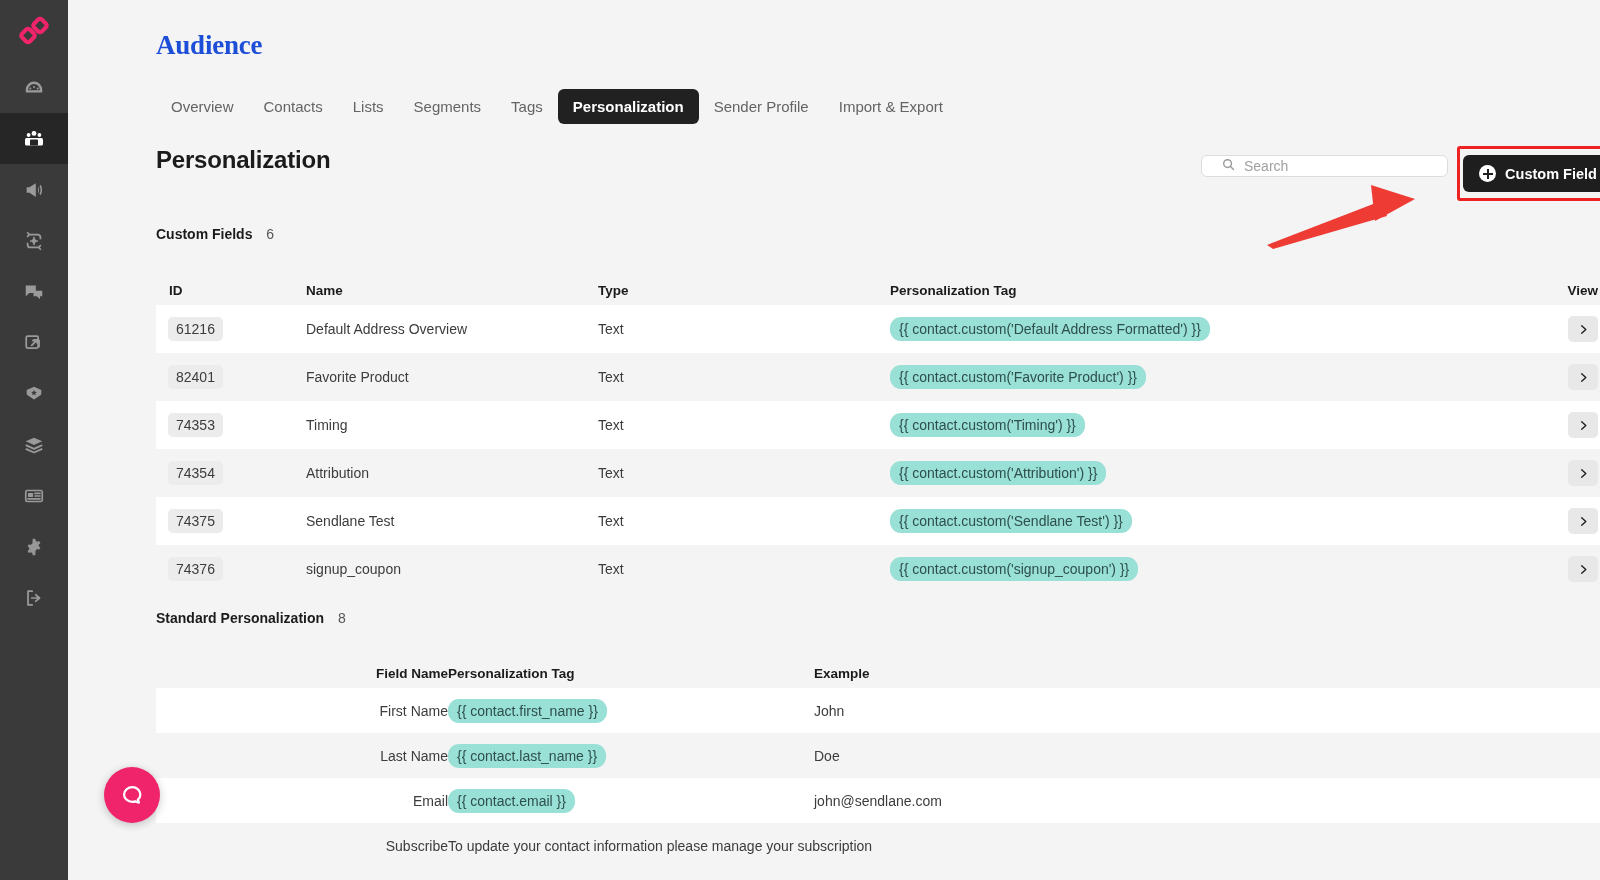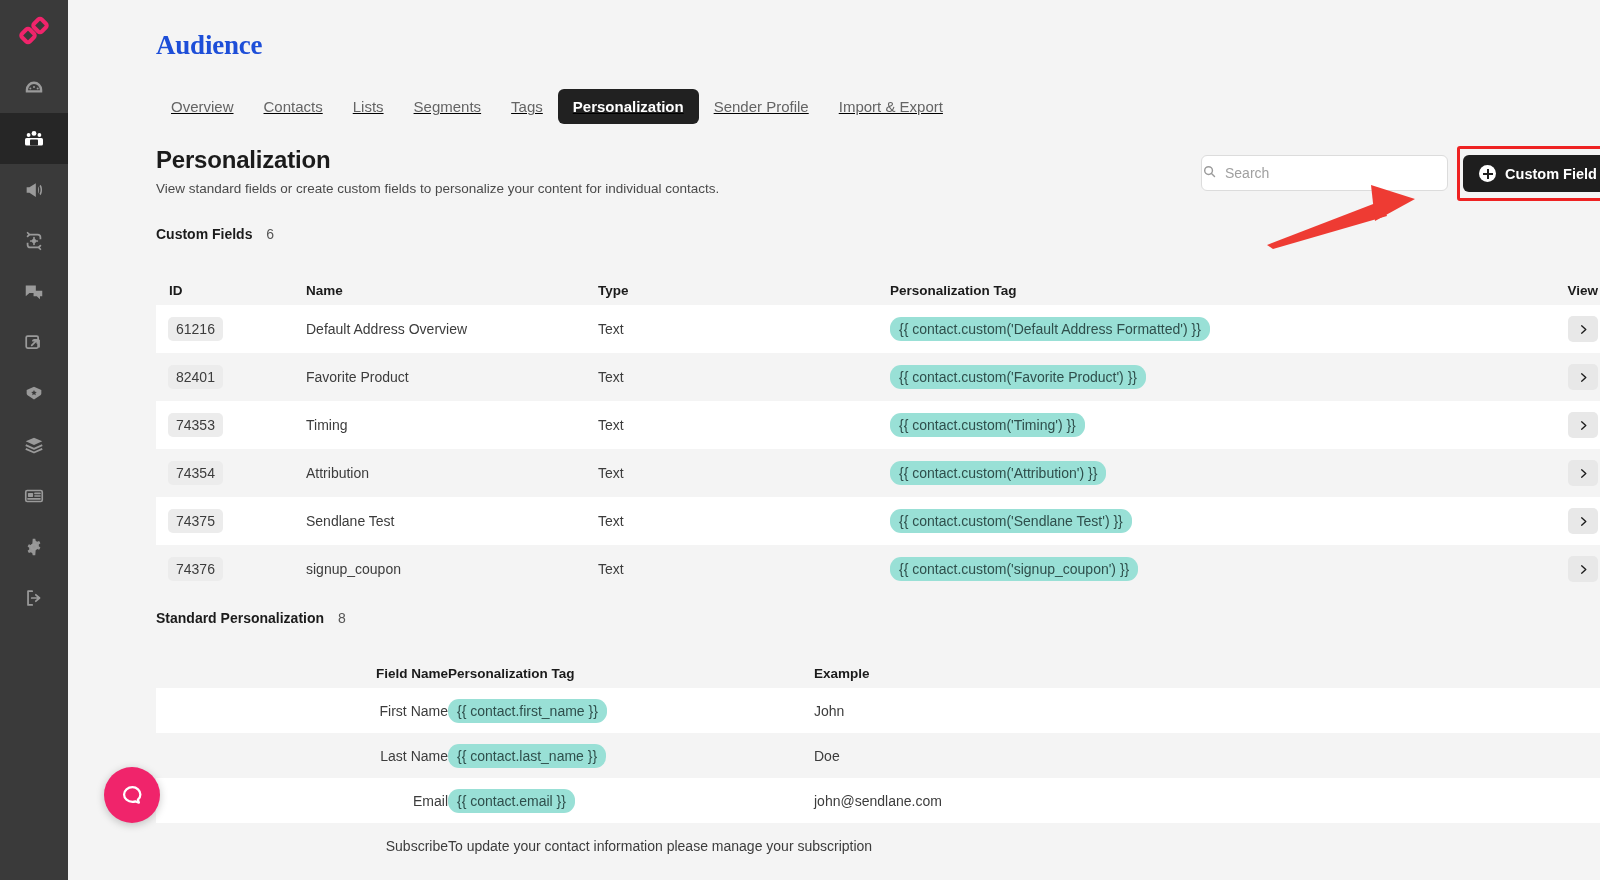--- a/index.html
+++ b/index.html
@@ -41,21 +41,21 @@
 
   .page-title {
     font-size: 27px; font-weight: bold; color: #1d4ed8;
     letter-spacing: -0.2px;
     position: absolute; left: 88px; top: 30px; font-family: Liberation Serif, serif;
   }
 
   
   .tabs {
     position: absolute; left: 88px; top: 89px;
-    display: flex; align-items: center; gap: 0px; text-decoration: underline;
+    display: flex; align-items: center; gap: 0px;
   }
   .tab {
     font-size: 15px; color: #646464;
     padding: 9px 15px; border-radius: 6px;
     white-space: nowrap; cursor: pointer;
   }
   .tab.active { background: #212121; color: #ffffff; font-weight: bold; }
 
   
   .sec-title {
@@ -64,23 +64,23 @@
     letter-spacing: -0.2px;
   }
   .sec-sub {
     position: absolute; left: 88px; top: 181px;
     font-size: 13.5px; color: #4a4a4a;
   }
 
   
   .search-wrap {
     position: absolute; left: 1133px; top: 155px;
-    width: 247px; height: 36px;
+    width: 247px; height: 22px;
     background: #ffffff; border: 1px solid #dcdcdc; border-radius: 6px;
-    display: flex; align-items: center; padding: 0 0; gap: 8px;
+    display: flex; align-items: center; padding: 0 19px; gap: 8px;
   }
   .search-wrap input {
     border: none; outline: none; background: transparent;
     font-family: "Liberation Sans", sans-serif;
     font-size: 14px; color: #333; width: 100%;
   }
   .search-wrap input::placeholder { color: #a0a0a0; }
 
   .hl-box {
     position: absolute; left: 1389px; top: 146px;
@@ -278,21 +278,20 @@
       <div class="tab">Contacts</div>
       <div class="tab">Lists</div>
       <div class="tab">Segments</div>
       <div class="tab">Tags</div>
       <div class="tab active">Personalization</div>
       <div class="tab">Sender Profile</div>
       <div class="tab">Import &amp; Export</div>
     </div>
 
     <div class="sec-title">Personalization</div>
-    <div class="sec-sub">View standard fields or create custom fields to personalize your content for individual contacts.</div>
 
     <div class="search-wrap">
       <span>
         <svg width="15" height="15" viewBox="0 0 24 24" fill="none" stroke="#9b9b9b" stroke-width="2.3" stroke-linecap="round">
           <circle cx="10.5" cy="10.5" r="6.2"></circle>
             <path d="M15.2 15.2L20 20"></path>
         </svg>
       </span>
       <input type="text" placeholder="Search" style="">
     </div>

